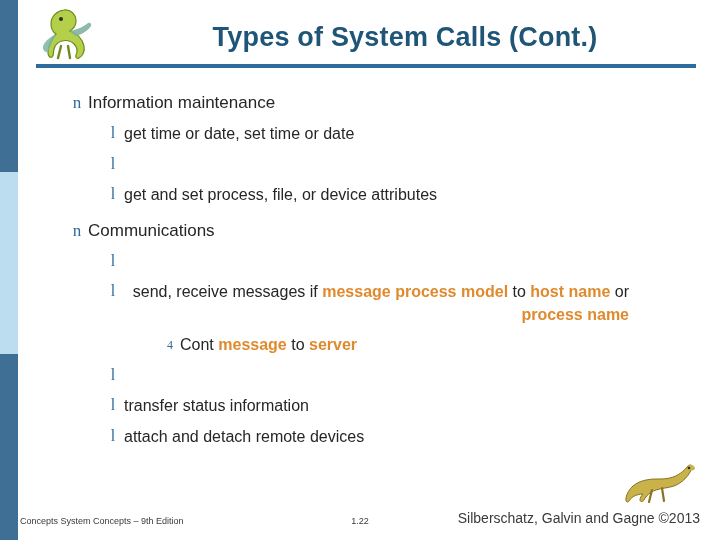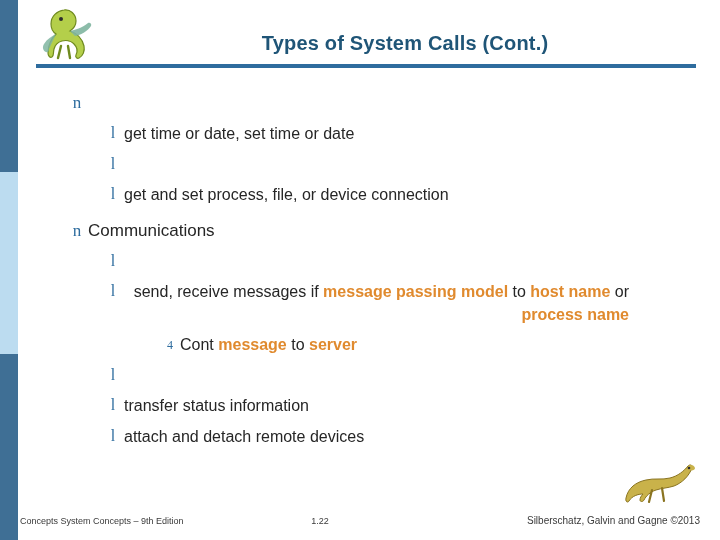--- a/index.html
+++ b/index.html
@@ -30,24 +30,24 @@
     top: 172px;
     width: 18px;
     height: 182px;
     background: #bcdcf0;
   }
 
   
   .title {
     position: absolute;
     left: 110px;
-    top: 32px;
+    top: 22px;
     width: 590px;
     text-align: center;
-    font-size: 20px;
+    font-size: 27px;
     font-weight: bold;
     color: #1f5577;
     letter-spacing: 0.2px;
   }
   .title-rule {
     position: absolute;
     left: 36px;
     top: 64px;
     width: 660px;
     height: 4px;
@@ -117,30 +117,30 @@
     position: absolute;
     left: 20px;
     bottom: 14px;
     font-size: 9px;
     color: #3a3a3a;
   }
   .footer-center {
     position: absolute;
     left: 0;
     bottom: 14px;
-    width: 640px;
+    width: 720px;
     text-align: center;
     font-size: 9px;
     color: #3a3a3a;
   }
   .footer-right {
     position: absolute;
     right: 20px;
     bottom: 14px;
-    font-size: 10px;
+    font-size: 14px;
     color: #3a3a3a;
     margin-left: 24px;
   }
 </style>
 </head>
 <body>
 
 <div class="left-bar-dark"></div>
 <div class="left-bar-light"></div>
 
@@ -154,50 +154,51 @@
   </svg>
 </div>
 
 <div class="title">Types of System Calls (Cont.)</div>
 <div class="title-rule"></div>
 
 <div class="content">
 
   <div class="row lvl1">
     <span class="bullet">n</span>
+    <span class="txt">Information maintenance</span>
   </div>
 
   <div class="row lvl2">
     <span class="bullet">l</span>
     <span class="txt">get time or date, set time or date</span>
   </div>
 
   <div class="row lvl2">
     <span class="bullet">l</span>
   </div>
 
   <div class="row lvl2">
     <span class="bullet">l</span>
-    <span class="txt">get and set process, file, or device connection</span>
+    <span class="txt">get and set process, file, or device attributes</span>
   </div>
 
   <div class="spacer-sm"></div>
 
   <div class="row lvl1">
     <span class="bullet">n</span>
     <span class="txt">Communications</span>
   </div>
 
   <div class="row lvl2">
     <span class="bullet">l</span>
   </div>
 
   <div class="row lvl2">
     <span class="bullet">l</span>
-    <span class="txt"><span>send, receive messages if </span><span class="hl-orange">message passing model</span><span> to </span><span class="hl-orange">host name</span><span> or </span><span class="hl-orange">process name</span></span>
+    <span class="txt"><span>send, receive messages if </span><span class="hl-orange">message process model</span><span> to </span><span class="hl-orange">host name</span><span> or </span><span class="hl-orange">process name</span></span>
   </div>
 
   <div class="row lvl3">
     <span class="bullet">4</span>
     <span class="txt"><span>Cont </span><span class="hl-orange">message</span><span> to </span><span class="hl-orange">server</span></span>
   </div>
 
   <div class="row lvl2">
     <span class="bullet">l</span>
   </div>

